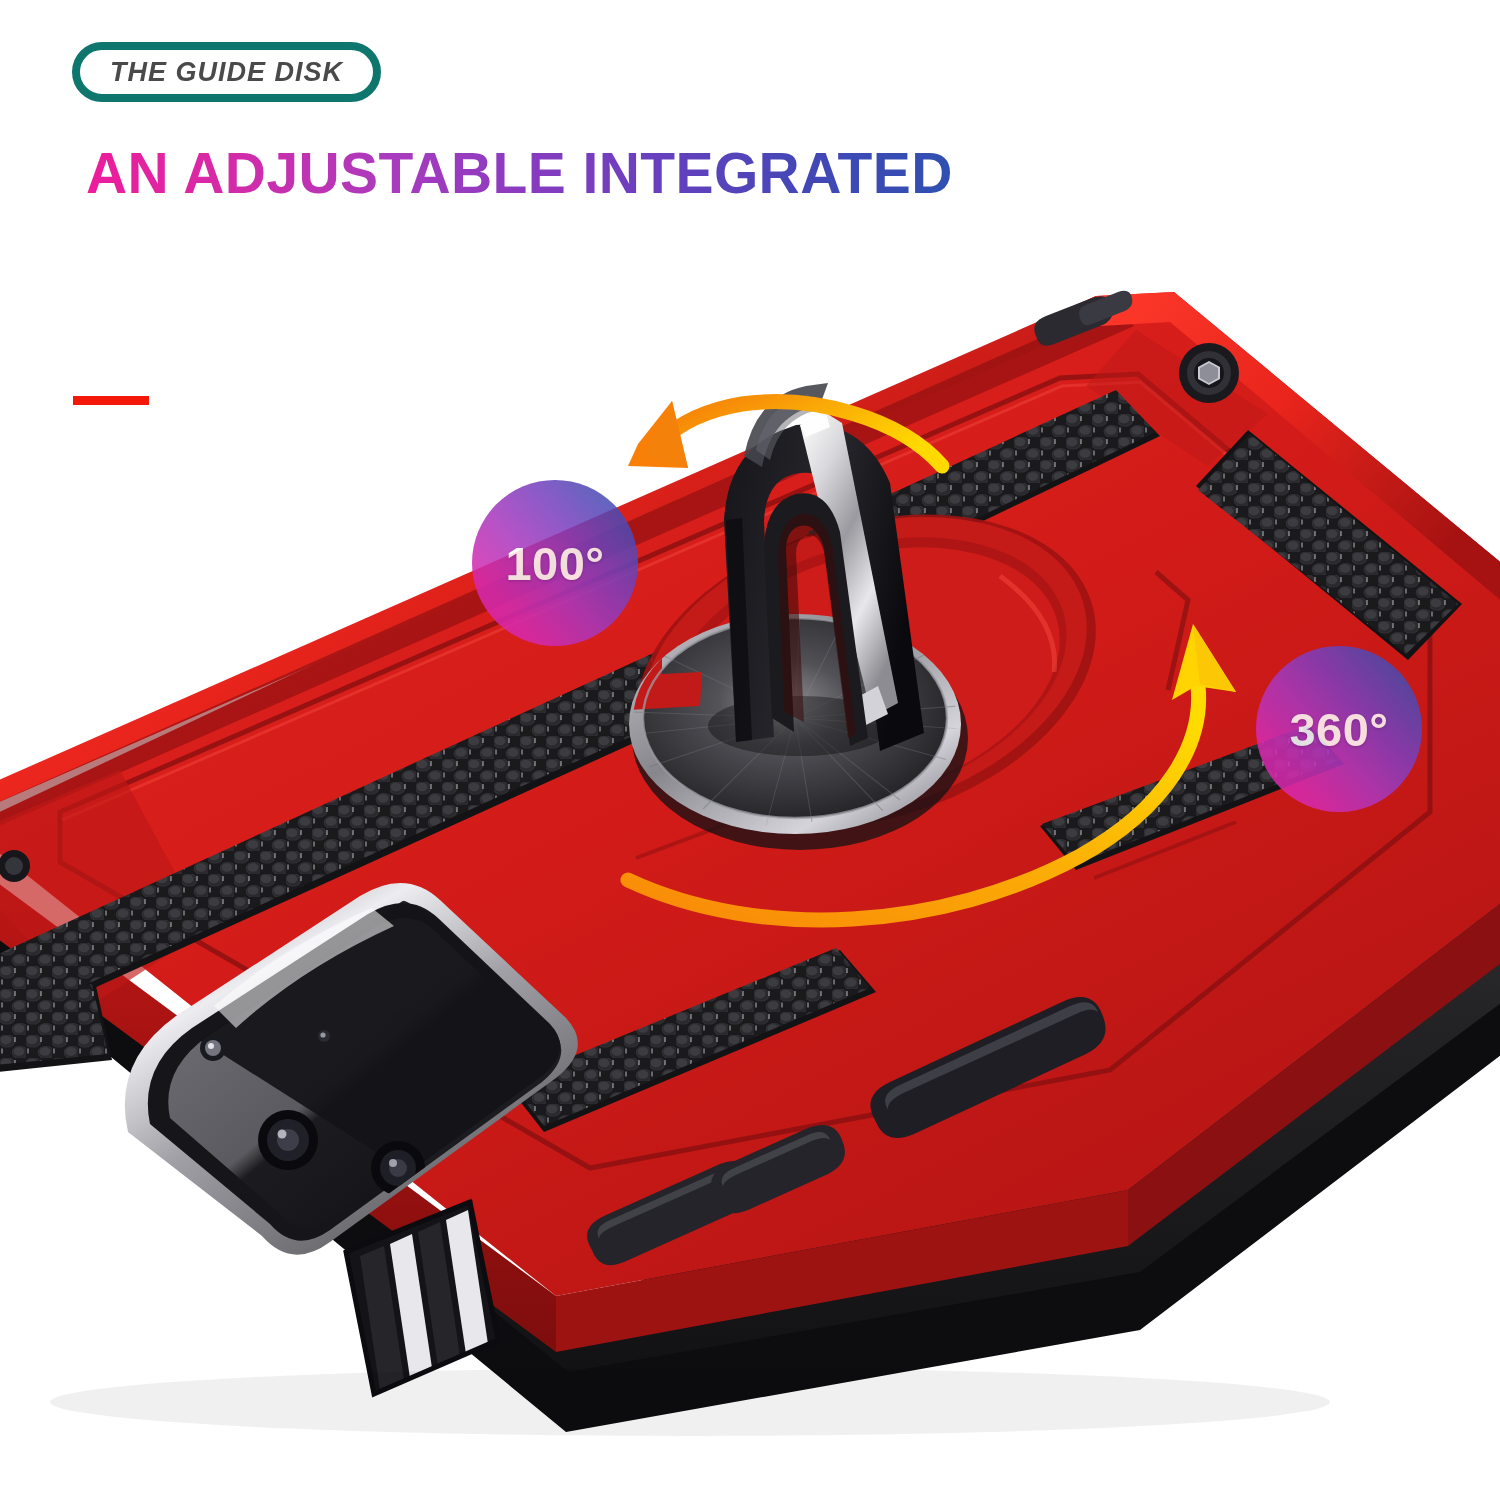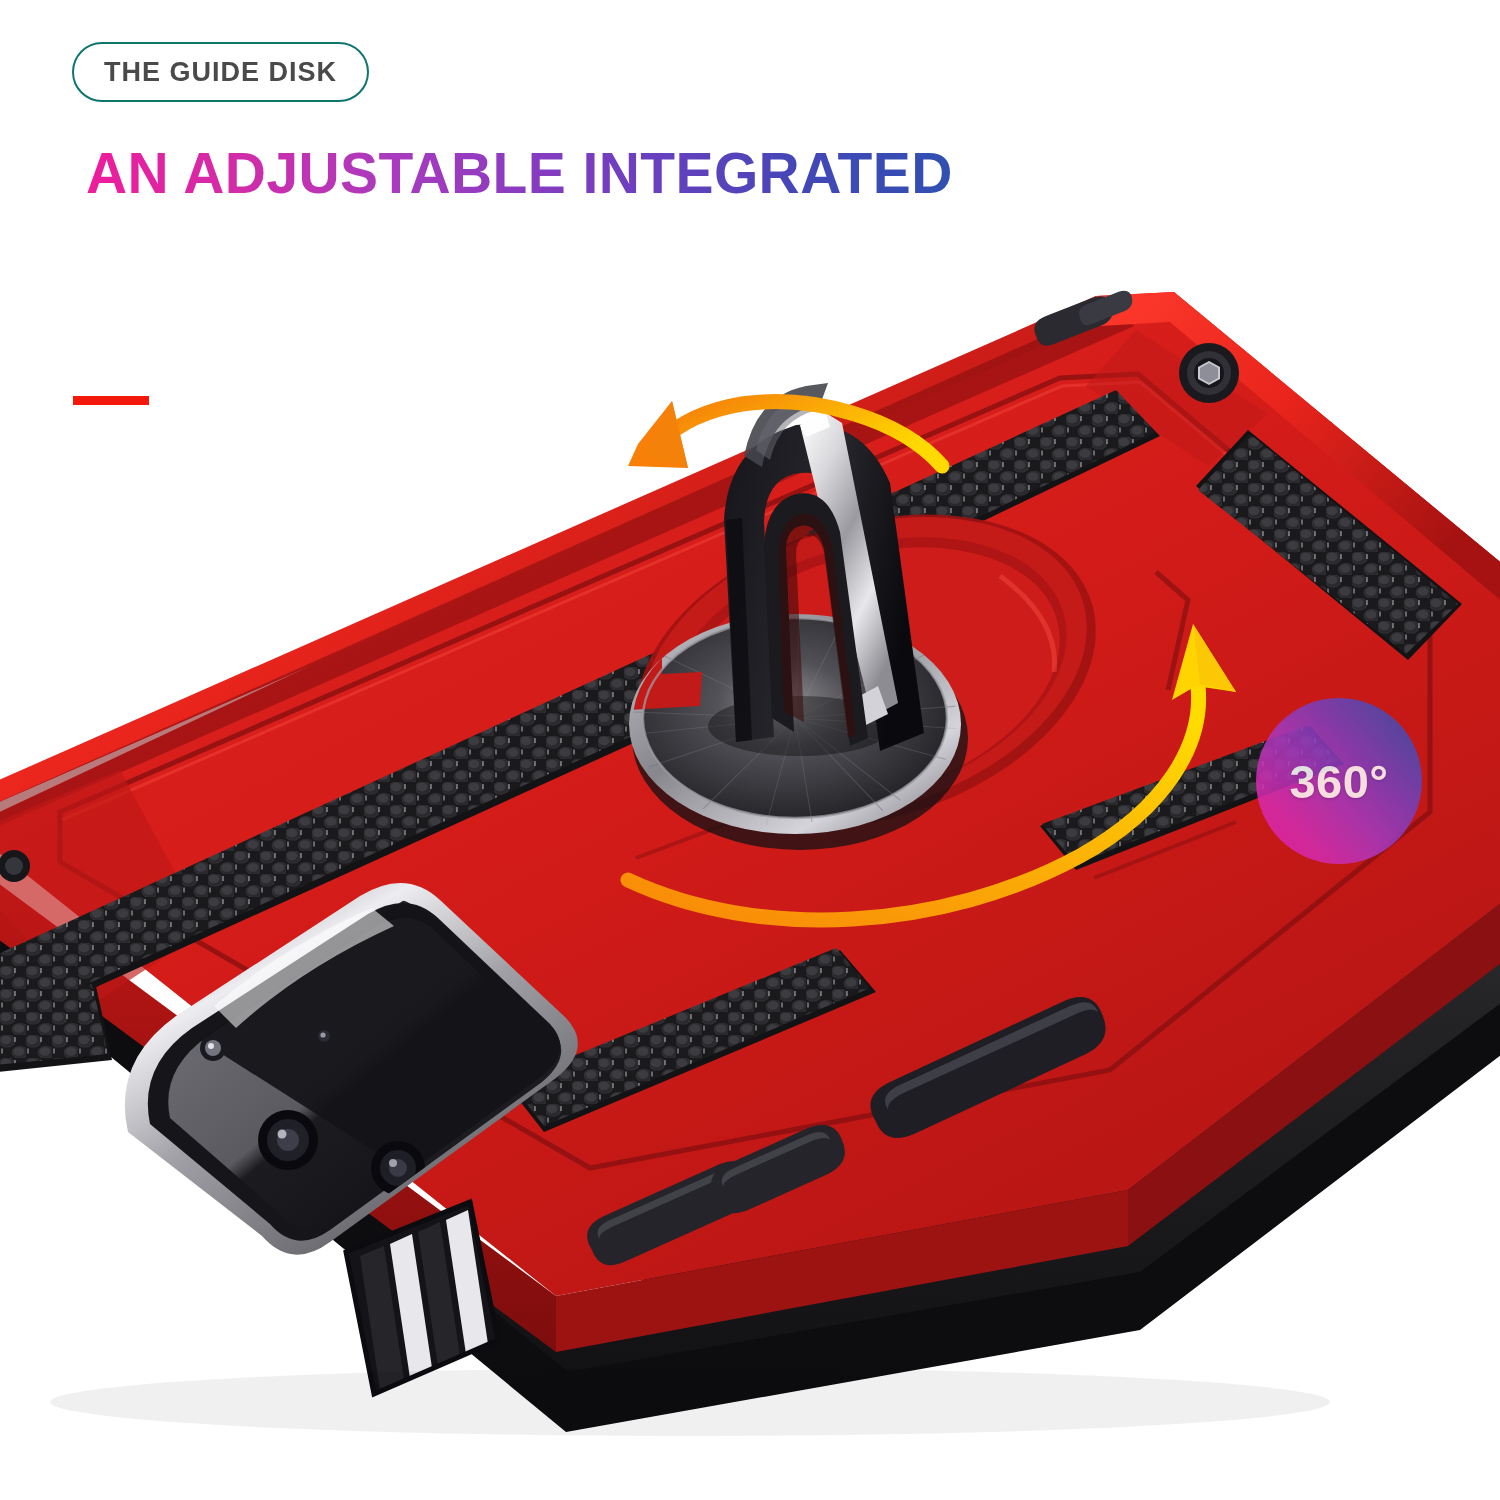--- a/index.html
+++ b/index.html
@@ -16,23 +16,24 @@
   
   #product { position:absolute; inset:0; }
 
   
   .badge-pill {
     position:absolute;
     left:72px; top:42px;
     height:60px;
     padding:0 30px;
     display:flex; align-items:center;
-    border:2px solid #0f766e;
+    border:8px solid #0f766e;
     border-radius:34px;
     background:#ffffff;
+    font-style:italic;
   }
   .badge-pill span {
     font-size:27px;
     font-weight:bold;
     letter-spacing:1.0px;
     color:#4a4a4a;
     white-space:nowrap;
   }
 
   .headline {
@@ -74,21 +75,21 @@
   }
   .angle-badge .lbl {
     color:#ffffff;
     font-weight:bold;
     letter-spacing:0.5px;
     line-height:1;
     text-shadow:0 1px 3px rgba(40,10,70,.28);
   }
   #badge100 { left:472px; top:480px; width:166px; height:166px; }
   #badge100 .lbl { font-size:47px; }
-  #badge360 { left:1256px; top:698px; width:166px; height:166px; }
+  #badge360 { left:1256px; top:646px; width:166px; height:166px; }
   #badge360 .lbl { font-size:47px; }
 </style>
 </head>
 <body>
 
 <div id="stage">
 
   <svg id="product" viewBox="0 0 1500 1500" width="1500" height="1500" xmlns="http://www.w3.org/2000/svg">
     <defs>
 
@@ -449,18 +450,21 @@
   <div class="badge-pill">
     <span>THE GUIDE DISK</span>
   </div>
 
   <div class="headline">
     <span class="gline hl-grad hl-l1">AN ADJUSTABLE INTEGRATED</span>
   </div>
 
   <div class="rule"></div>
 
+  <div class="angle-badge" id="badge100">
+    <span class="lbl">100°</span>
+  </div>
 
   <div class="angle-badge" id="badge360">
     <span class="lbl">360°</span>
   </div>
 
 </div>
 
 </body></html>

